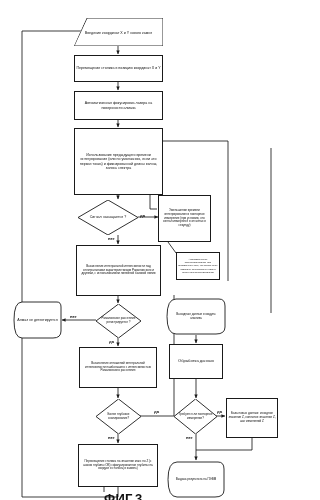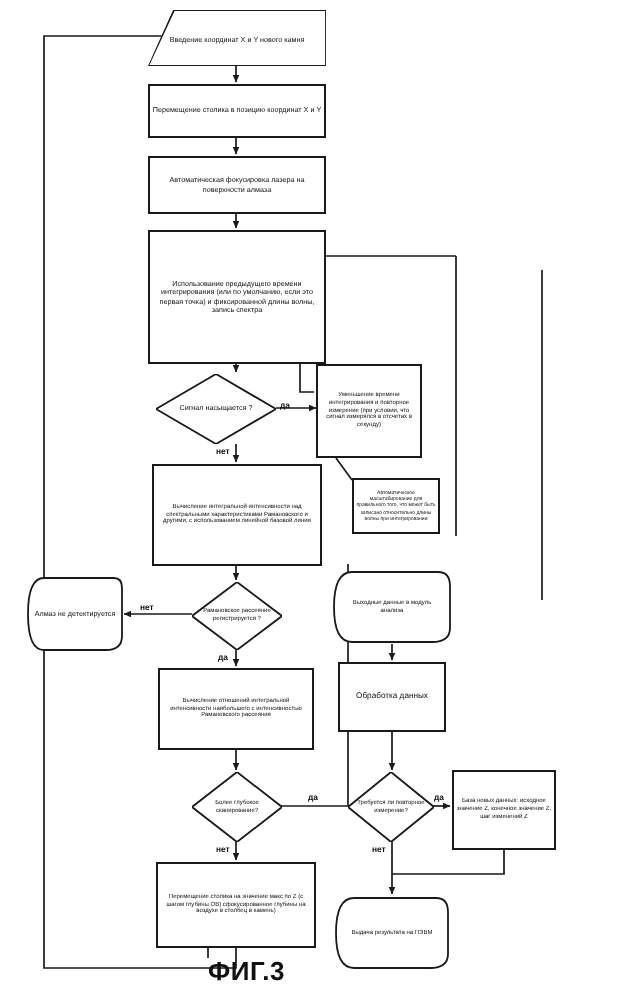--- a/index.html
+++ b/index.html
@@ -2,21 +2,21 @@
 <html lang="ru"><head>
 <meta charset="utf-8">
 <title>ФИГ.3</title>
 <style>
   html,body{margin:0;padding:0;background:#ffffff;}
   body{
     width:281px;height:500px;position:relative;overflow:hidden;
     font-family:"Liberation Sans","DejaVu Sans",sans-serif;
     color:#111;
   }
-  #canvas{position:absolute;left:0;top:0;width:281px;height:448px;}
+  #canvas{position:absolute;left:0;top:13px;width:281px;height:448px;}
   svg.lines{position:absolute;left:0;top:0;width:281px;height:500px;overflow:visible;}
 
   .node{position:absolute;box-sizing:border-box;display:flex;align-items:center;justify-content:center;text-align:center;}
   .node .txt{display:block;width:100%;padding:0 1px;}
 
   .proc{border:1px solid #1a1a1a;background:#fff;}
   .para{border:1px solid #1a1a1a;background:#fff;}
 
   .diam{background:transparent;}
   .diam .dshape{position:absolute;left:0;top:0;width:100%;height:100%;}

